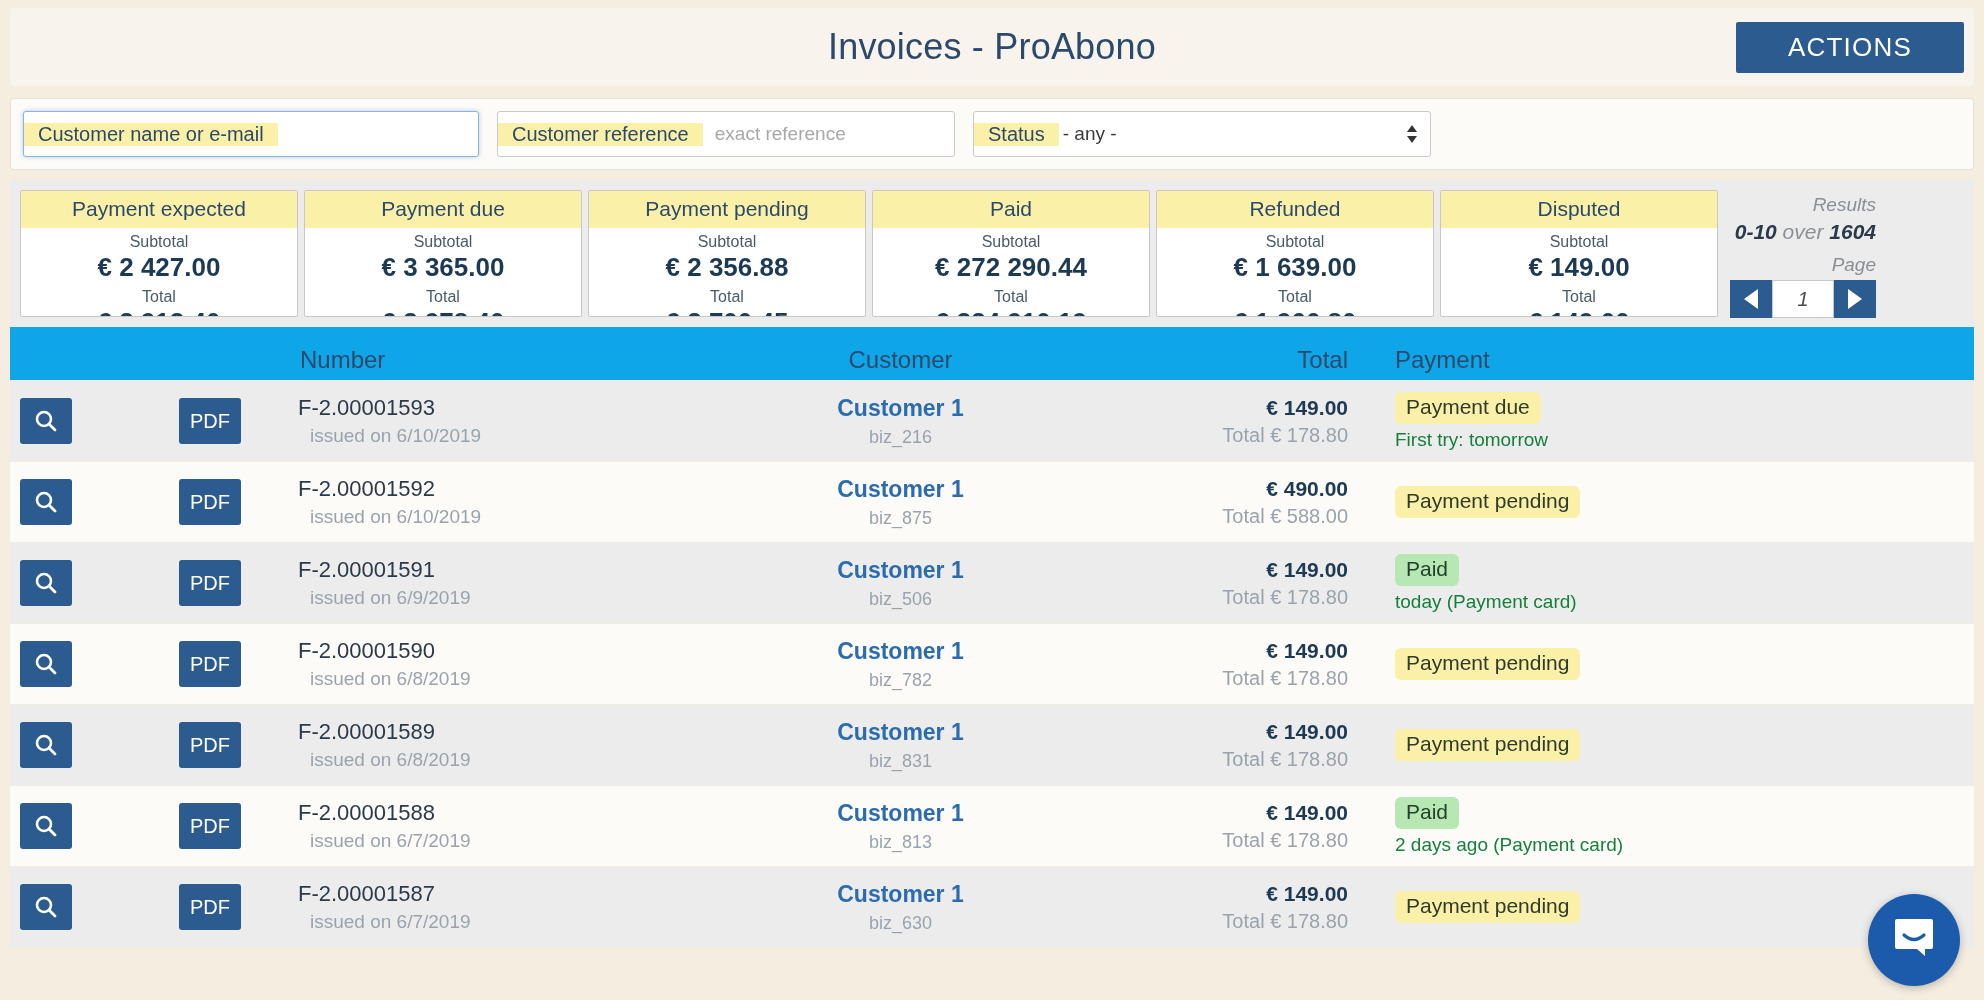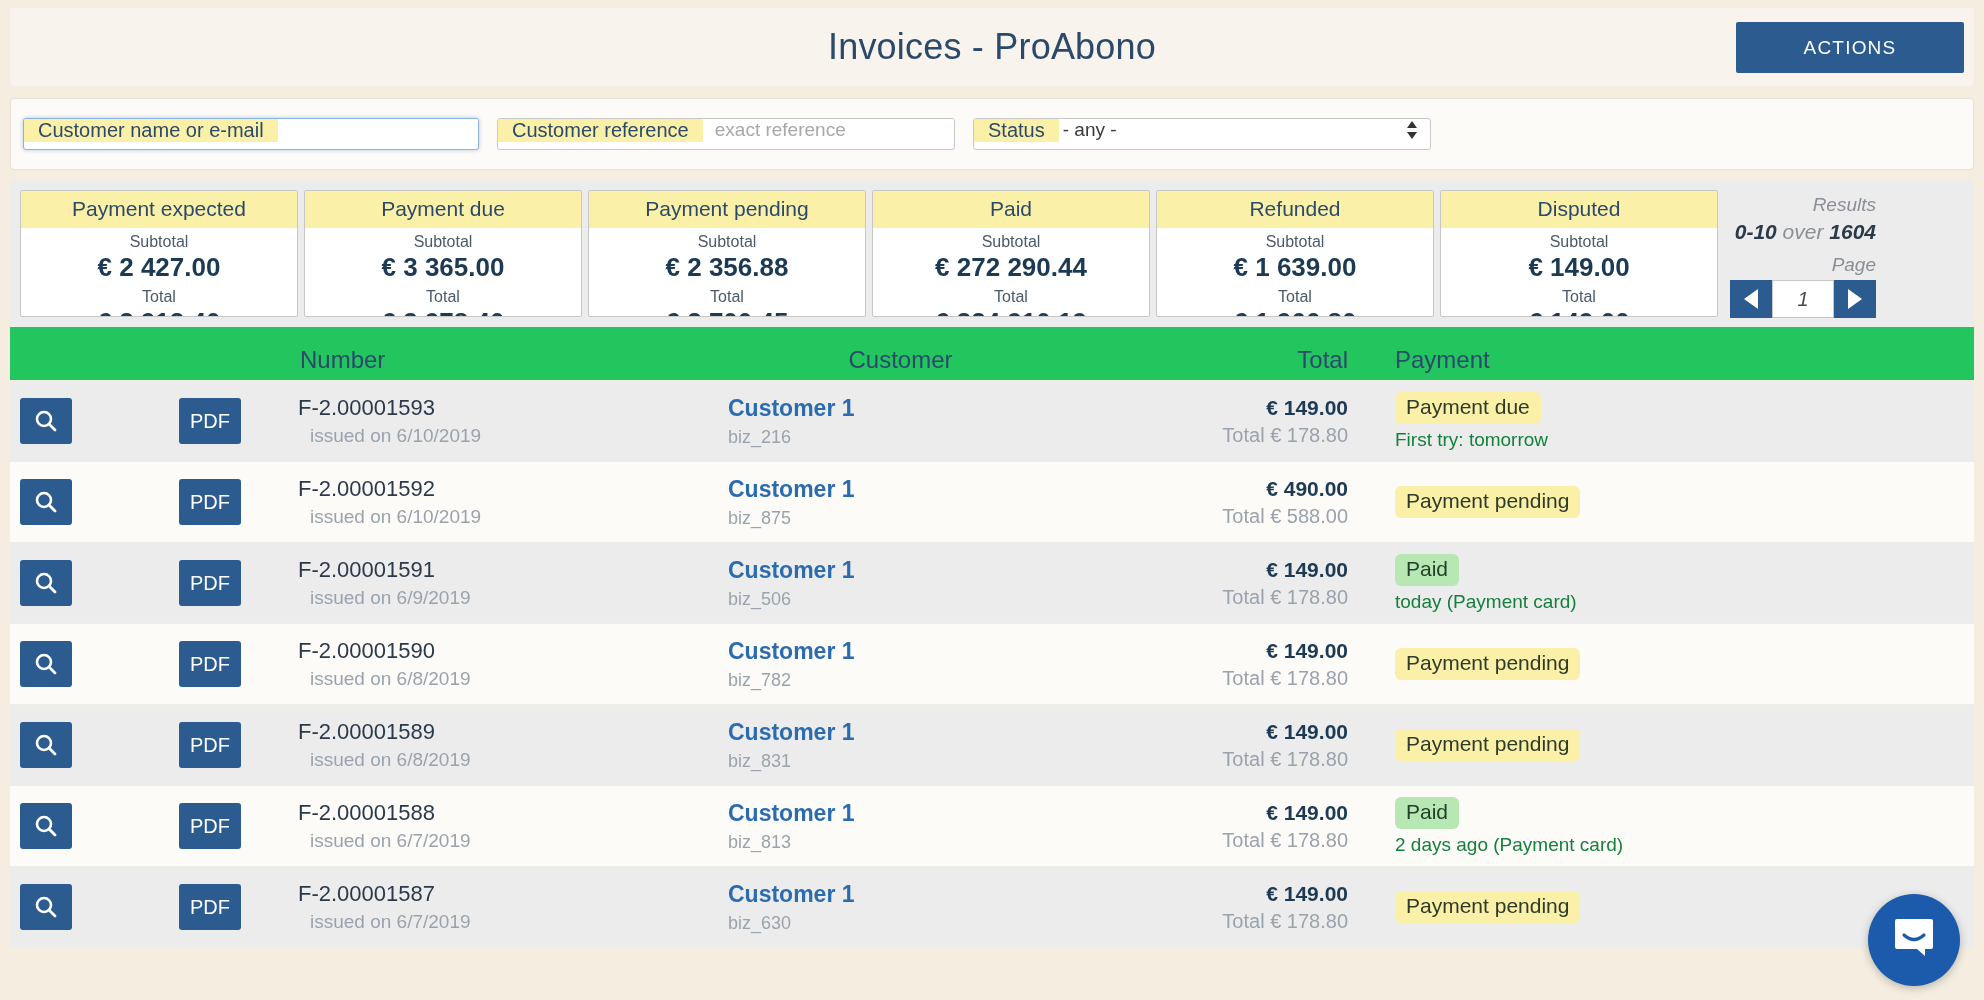--- a/index.html
+++ b/index.html
@@ -33,41 +33,41 @@
     position: absolute;
     right: 10px;
     top: 14px;
     width: 228px;
     height: 51px;
     background: #2b5b8f;
     color: #ffffff;
     border: none;
     border-radius: 2px;
     font-family: "Liberation Sans", sans-serif;
-    font-size: 19px;
+    font-size: 26px;
     letter-spacing: 1.2px;
     cursor: pointer;
   }
 
   
   .filterbar {
     margin: 12px 10px 0 10px;
     height: 72px;
     background: #fdfbf8;
     border: 1px solid #e7e0d4;
     border-radius: 4px;
     display: flex;
     align-items: center;
     padding: 0 12px;
     gap: 18px;
   }
   .field {
     display: flex;
-    align-items: flex-start;
-    height: 32px;
+    align-items: center;
+    height: 46px;
     border: 1px solid #c9c9c9;
     border-radius: 3px;
     background: #fff;
     overflow: hidden;
   }
   .field-label {
     background: #fbf0a8;
     display: flex;
     align-items: center;
     padding: 0 14px;
@@ -176,39 +176,39 @@
     display: flex; align-items: center; justify-content: center;
     font-size: 20px; color: #4a4a4a;
   }
 
   
   .table { margin: 0 10px; background: #fdfbf8; }
   .thead {
     display: flex;
     align-items: flex-end;
     height: 53px;
-    background: #22c55e;
+    background: #0ea5e9;
     padding-bottom: 6px;
   }
   .thead .th {
     font-size: 24px;
     color: #2b4a6b;
   }
   .row {
     display: flex;
     align-items: center;
     height: 81px;
     border-top: 1px solid #f0ece6;
   }
   .row.alt { background: #ececec; }
   .row.plain { background: #fdfbf8; }
 
   .c-actions { flex: 0 0 288px; display: flex; align-items: center; padding-left: 10px; }
   .c-number  { flex: 0 0 430px; }
-  .c-customer{ flex: 0 0 345px; }
+  .c-customer{ flex: 0 0 345px; text-align: center; }
   .c-amount  { flex: 0 0 310px; text-align: right; padding-right: 35px; }
   .c-payment { flex: 1 1 auto; padding-left: 12px; }
 
   .th-number  { flex: 0 0 430px; padding-left: 2px; }
   .th-customer{ flex: 0 0 345px; text-align: center; }
   .th-amount  { flex: 0 0 310px; text-align: right; padding-right: 35px; }
   .th-payment { flex: 1 1 auto; padding-left: 12px; }
 
   .icon-btn {
     width: 52px; height: 46px;

